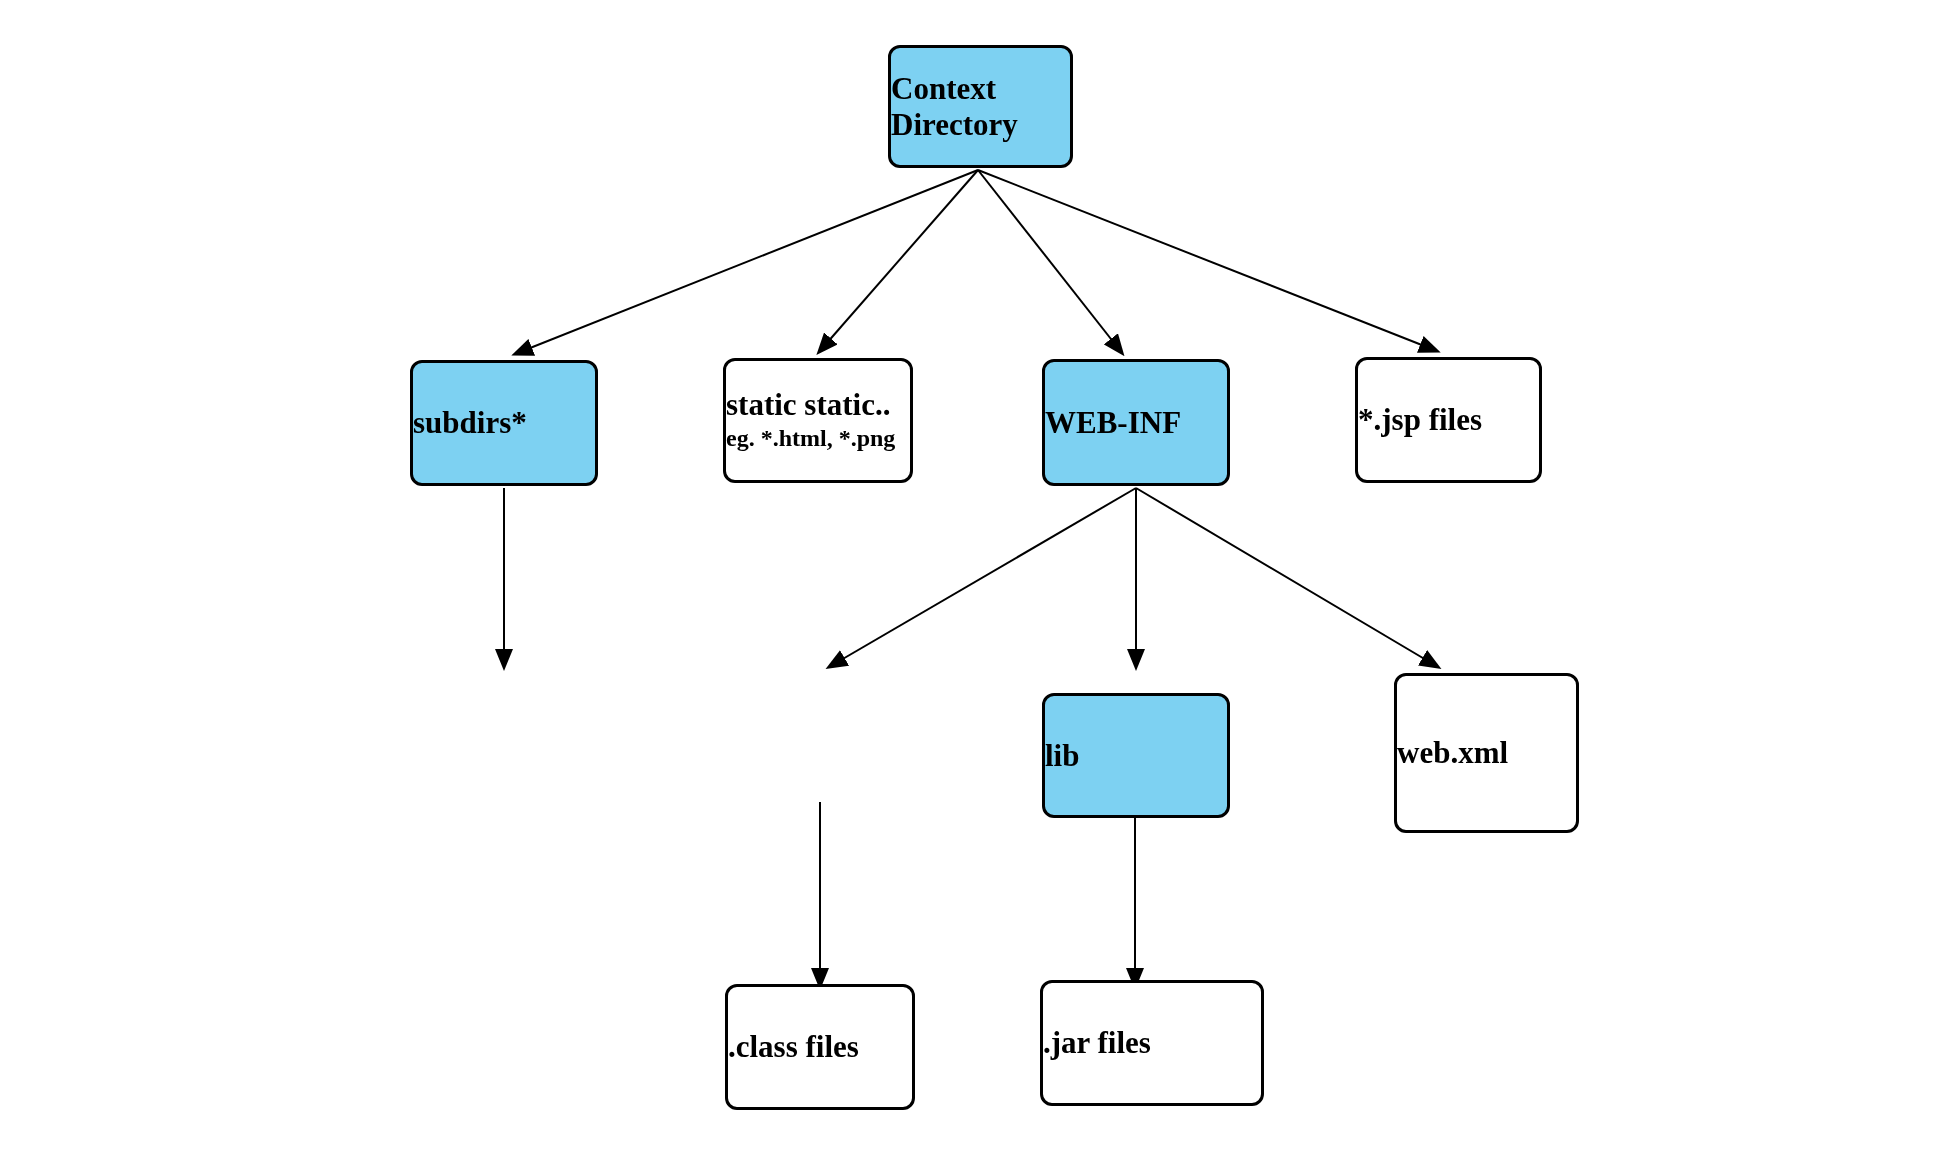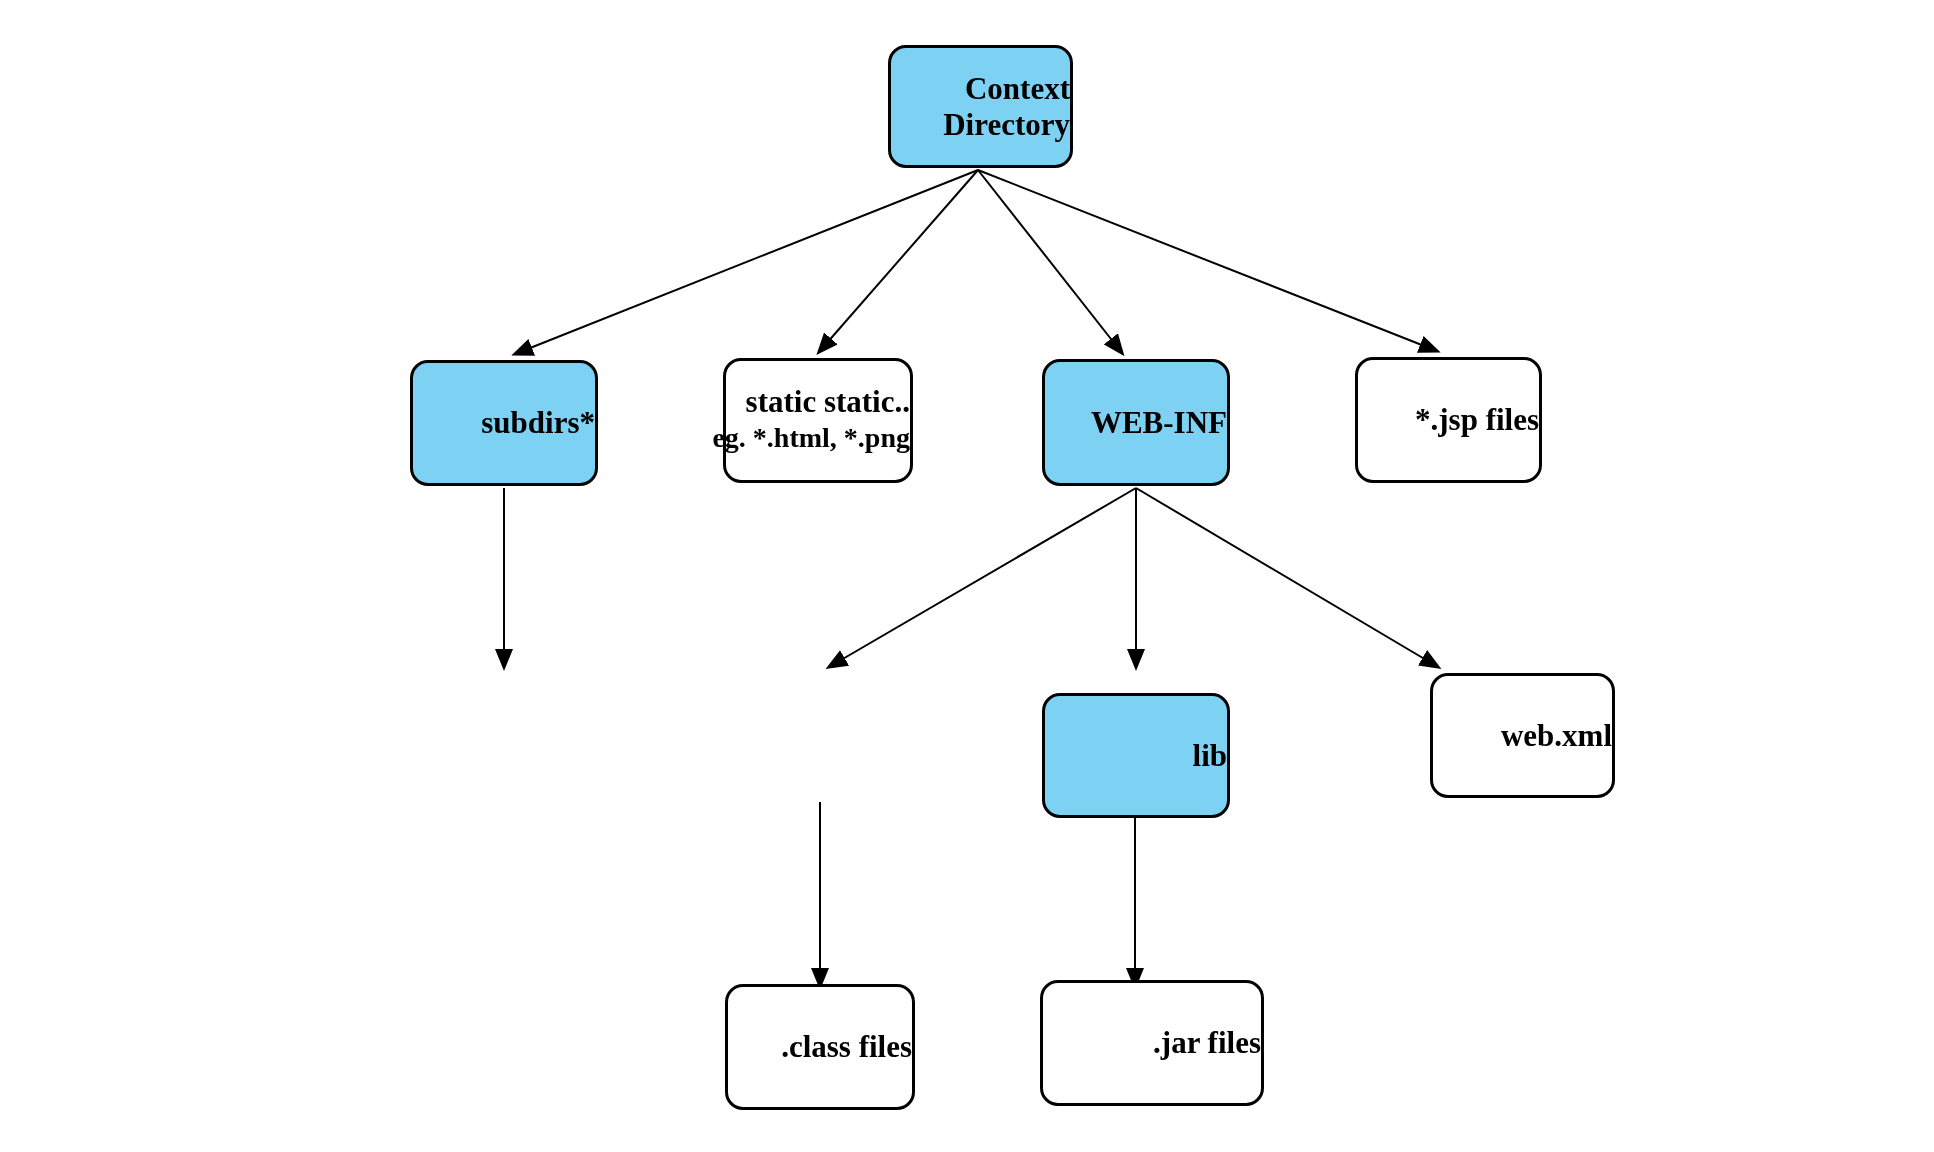--- a/index.html
+++ b/index.html
@@ -19,37 +19,37 @@
     position: absolute;
     left: 0;
     top: 0;
     width: 1934px;
     height: 1152px;
   }
   .node {
     position: absolute;
     box-sizing: border-box;
     border: 3px solid var(--border, #000000);
-    border-radius: 18px;
+    border-radius: 12px;
     display: flex;
     flex-direction: column;
-    align-items: flex-end;
+    align-items: flex-start;
     justify-content: center;
     text-align: center;
     font-weight: bold;
     font-size: 31px;
     line-height: 1.15;
     color: #000000;
     background: var(--node-white, #ffffff);
   }
   .node.blue {
     background: var(--node-blue, #7dd1f2);
   }
   .node .sub-line {
-    font-size: 28px;
+    font-size: 24px;
     line-height: 1.3;
   }
   .node span {
     display: block;
     white-space: nowrap;
   }
 </style>
 </head>
 <body>
 
@@ -96,21 +96,21 @@
   <div class="node blue" style="left:1042px; top:359px; width:188px; height:127px">
     <span>WEB-INF</span>
   </div>
 
 
 
   <div class="node blue" style="left:1042px; top:693px; width:188px; height:125px">
     <span>lib</span>
   </div>
 
-  <div class="node" style="left:1430px; top:673px; width:185px; height:125px">
+  <div class="node" style="left:1394px; top:673px; width:185px; height:160px">
     <span>web.xml</span>
   </div>
 
   <div class="node" style="left:725px; top:984px; width:190px; height:126px">
     <span>.class files</span>
   </div>
 
   <div class="node" style="left:1040px; top:980px; width:224px; height:126px">
     <span>.jar files</span>
   </div>

